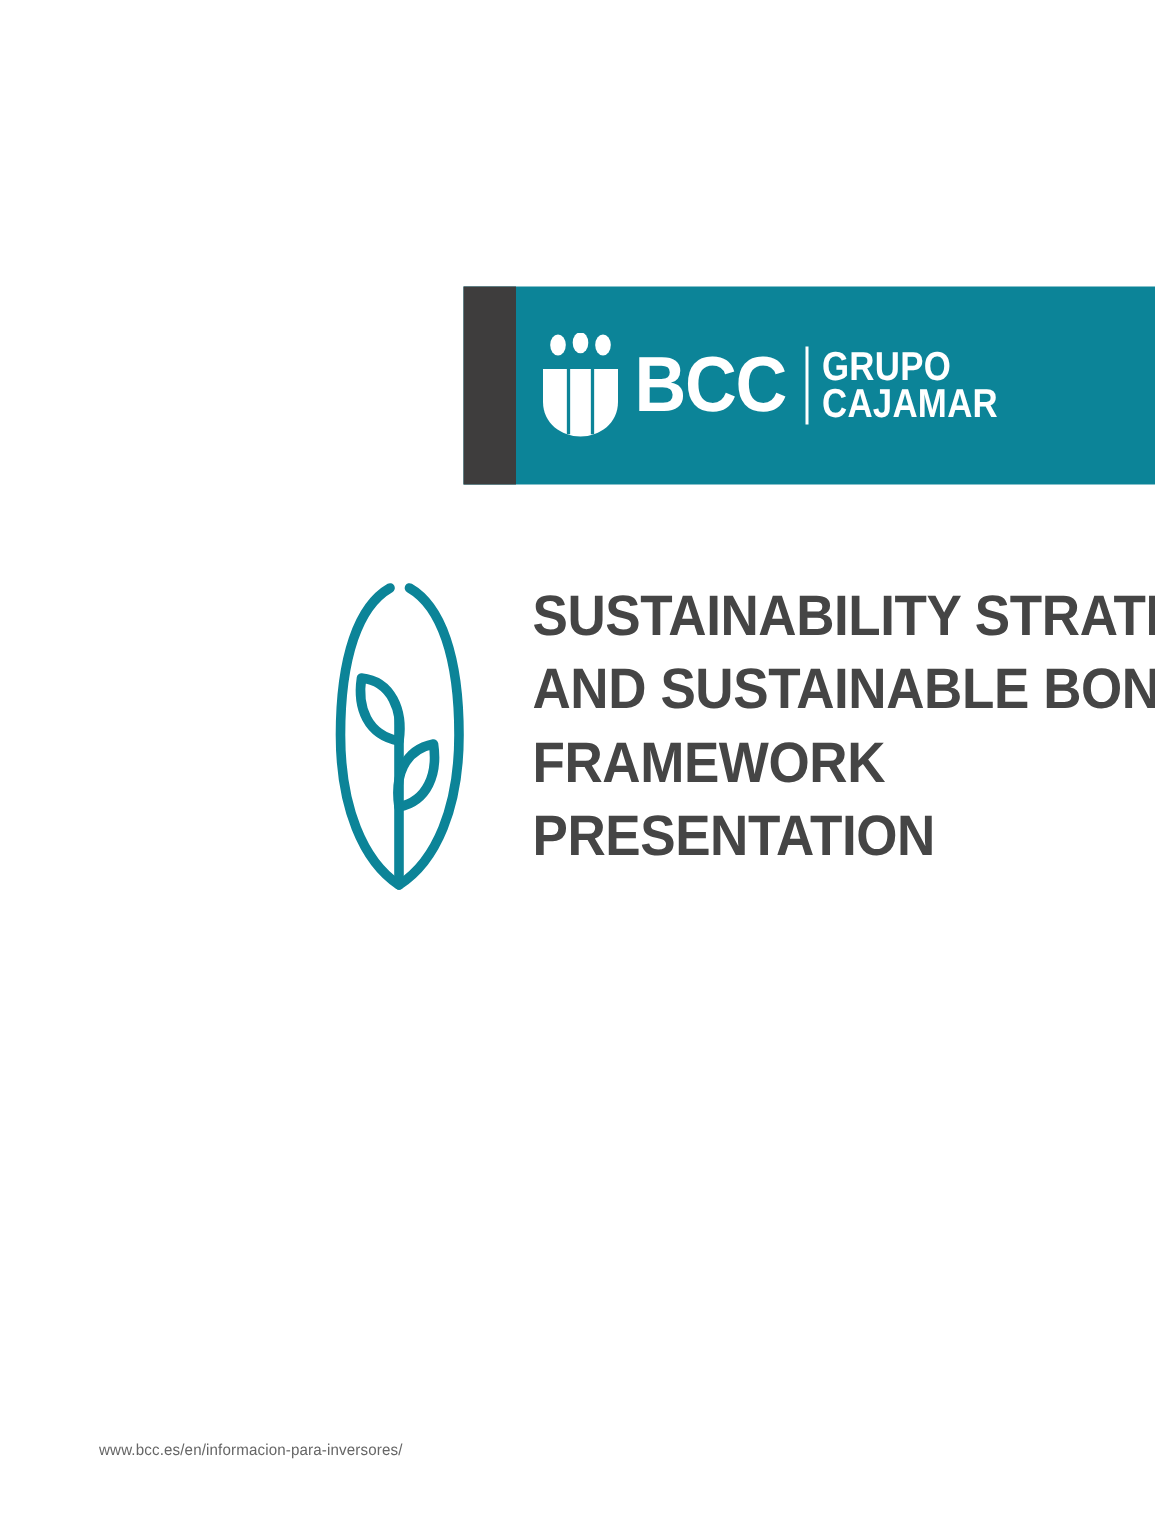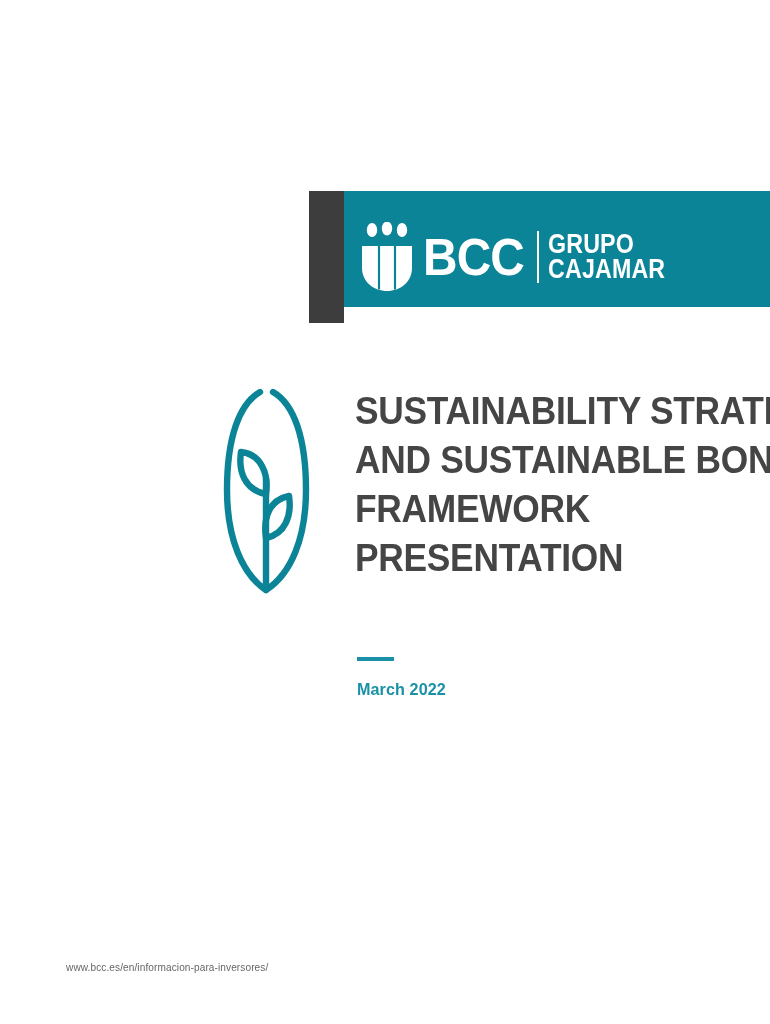--- a/index.html
+++ b/index.html
@@ -24,21 +24,21 @@
     height: 1024px;
     background: #ffffff;
   }
 
   
   .header-band {
     position: absolute;
     left: 309px;
     top: 191px;
     width: 461px;
-    height: 116px;
+    height: 132px;
     background: #0c8498;
   }
   .header-band-dark {
     position: absolute;
     left: 0; top: 0;
     width: 35px;
     height: 132px;
     background: #3e3d3d;
   }
 
@@ -243,21 +243,17 @@
     </g>
   </svg>
 
   <div class="title-block">
     <div class="title-line">SUSTAINABILITY STRATEGY</div>
     <div class="title-line">AND SUSTAINABLE BOND</div>
     <div class="title-line">FRAMEWORK</div>
     <div class="title-line">PRESENTATION</div>
   </div>
 
-  <div class="date-block">
-    <div class="date-rule"></div>
-    <div class="date-text">March 2022</div>
-  </div>
 
 
   <div class="footer-url">www.bcc.es/en/informacion-para-inversores/</div>
 
 </div>
 
 </body></html>

